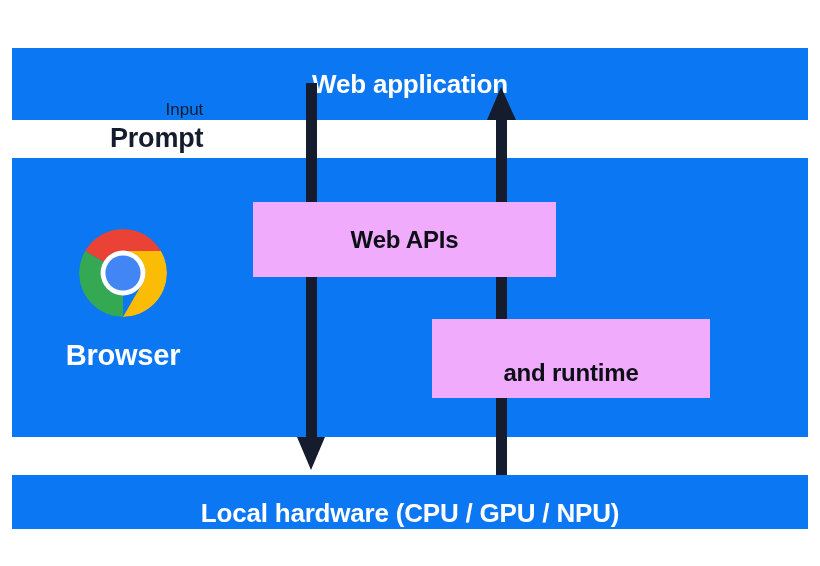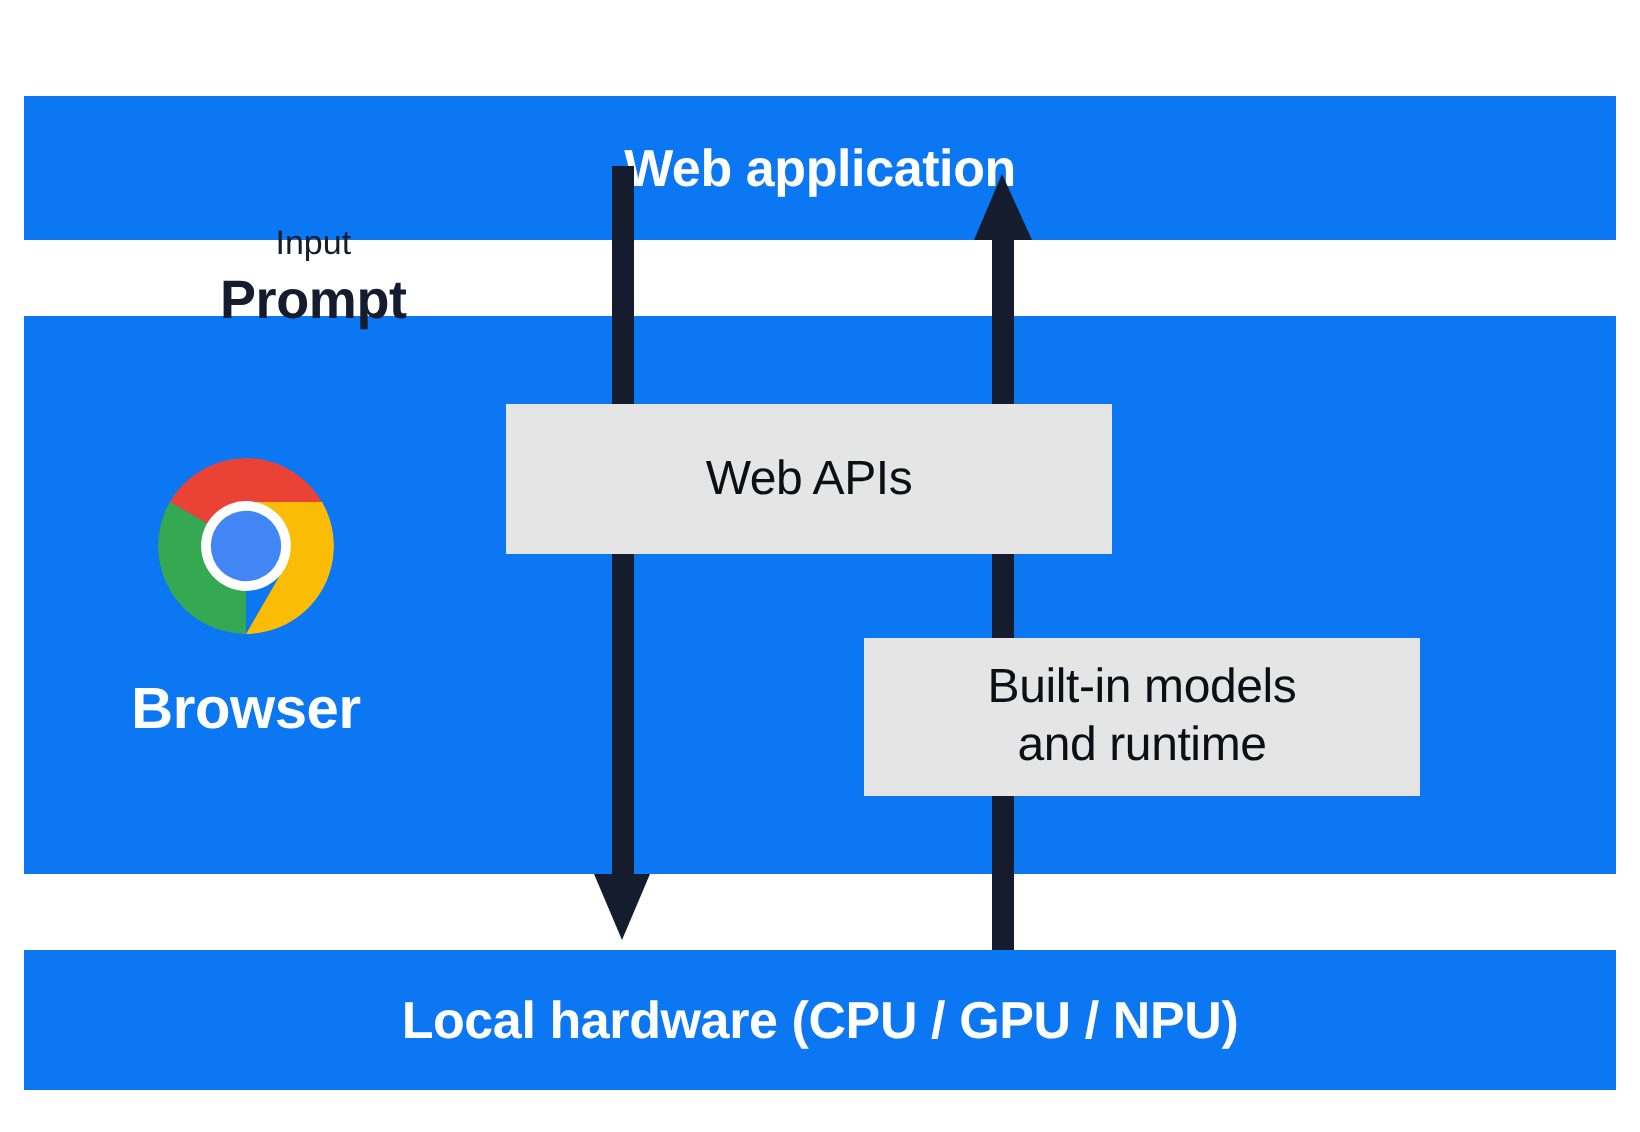--- a/index.html
+++ b/index.html
@@ -37,44 +37,44 @@
   #browser-panel {
     left: 12px;
     top: 158px;
     width: 796px;
     height: 279px;
   }
   #local-hardware-bar {
     left: 12px;
     top: 475px;
     width: 796px;
-    height: 70px;
+    height: 54px;
     display: flex;
-    align-items: center;
+    align-items: flex-end;
     justify-content: center;
   }
 
   .panel-title {
     color: #ffffff;
     font-size: 26px;
     font-weight: bold;
     letter-spacing: -0.2px;
     white-space: nowrap;
   }
 
   
   .flow-label {
     position: absolute;
     color: #141C2E;
     line-height: 1.28;
   }
   #input-label-group {
     left: 110px;
-    top: 111px;
-    text-align: center;
+    top: 99px;
+    text-align: right;
   }
   #output-label-group {
     right: 44px;
     top: 99px;
     text-align: right;
   }
   .flow-kind {
     font-size: 17px;
     font-weight: normal;
     display: block;
@@ -112,27 +112,27 @@
     text-align: center;
     color: #ffffff;
     font-size: 29px;
     font-weight: bold;
     letter-spacing: -0.2px;
   }
 
   
   .yellow-box {
     position: absolute;
-    background: #e5e5e5;
+    background: #f0abfc;
     display: flex;
     align-items: center;
     justify-content: center;
     text-align: center;
     color: #0c0f16;
-    font-weight: normal;
+    font-weight: bold;
     letter-spacing: -0.2px;
     box-sizing: border-box;
   }
   #web-apis-box {
     left: 253px;
     top: 202px;
     width: 303px;
     height: 75px;
     font-size: 24px;
   }
@@ -201,18 +201,18 @@
   </svg>
 
   <div id="browser-label">Browser</div>
 
   <div class="yellow-box" id="web-apis-box">
     <span>Web APIs</span>
   </div>
 
   <div class="yellow-box" id="built-in-models-box">
     <span>
-      <span>Built-in models</span><br>
+      <br>
       <span>and runtime</span>
     </span>
   </div>
 
 </div>
 
 </body></html>

